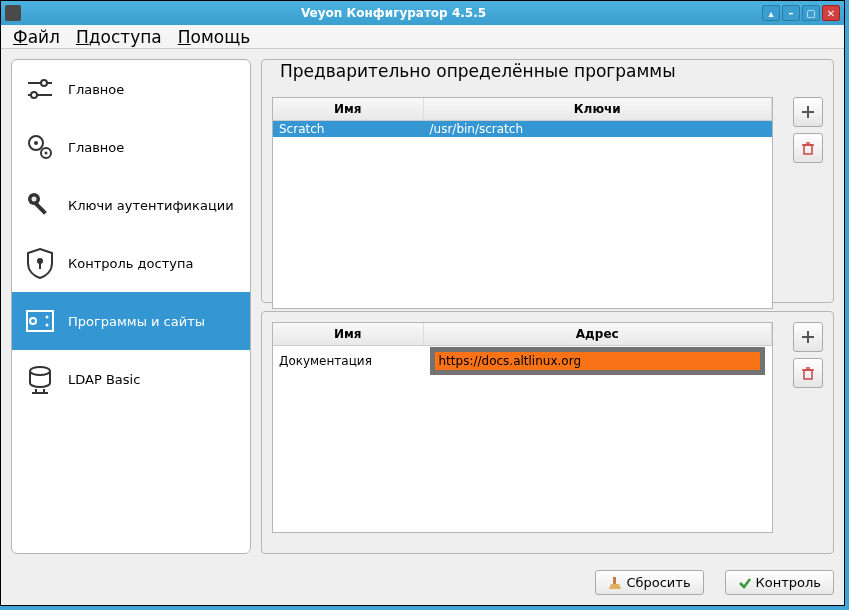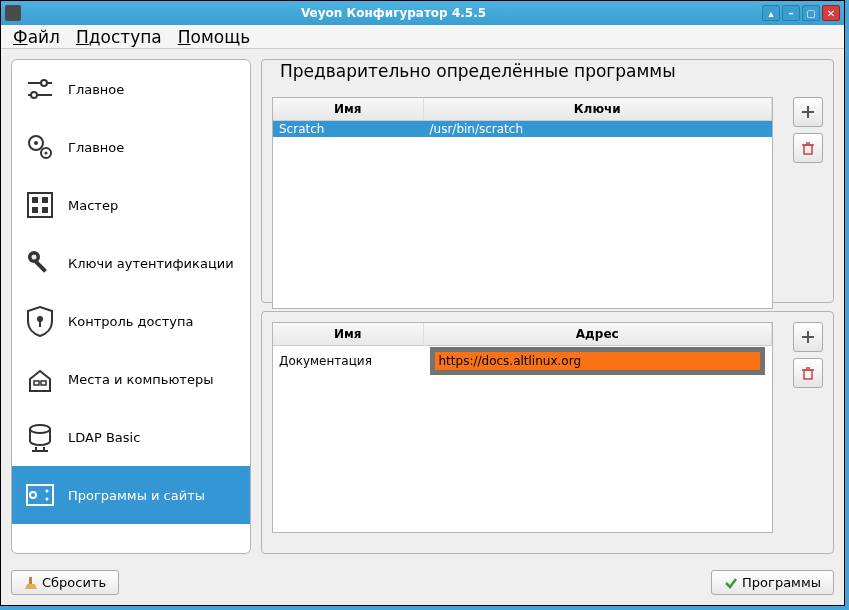--- a/index.html
+++ b/index.html
@@ -26,21 +26,21 @@
 .group-body { display: flex; gap: 20px; }
 .tablewrap { flex: 1; border: 1px solid #b5b5b5; background: #fff; min-height: 160px; }
 table { width: 100%; border-collapse: collapse; font-size: 12px; }
 thead th { background: linear-gradient(#f8f8f8, #e8e8e8); border-bottom: 1px solid #ccc; border-right: 1px solid #ddd; padding: 4px; font-weight: bold; text-align: center; }
 thead th:first-child { width: 150px; }
 tbody td { padding: 1px 6px; border-right: 1px solid transparent; }
 tr.selected td { background: #3497d3; color: #fff; }
 .cell-input { width: 100%; border: 5px solid #737373; background: #f97316; padding: 2px 4px; font-size: 12px; }
 .btncol { display: flex; flex-direction: column; gap: 6px; }
 .iconbtn { width: 30px; height: 30px; border: 1px solid #aaa; border-radius: 3px; background: linear-gradient(#fff, #e5e5e5); display: flex; align-items: center; justify-content: center; cursor: pointer; }
-.footer { display: flex; justify-content: space-between; gap: 14px; padding: 6px 10px 10px; background: #efefef; }
+.footer { display: flex; justify-content: flex-end; gap: 21px; padding: 6px 10px 10px; background: #efefef; }
 .btn { border: 1px solid #aaa; border-radius: 3px; background: linear-gradient(#fff, #e8e8e8); padding: 4px 12px; font-size: 13px; display: flex; align-items: center; gap: 4px; cursor: pointer; }
 </style>
 </head>
 <body>
 
 <div class="window">
   <div class="titlebar">
     <div class="titlebar-icon"></div>
     <div class="titlebar-title">Veyon Конфигуратор 4.5.5</div>
     <div class="titlebar-btns">
@@ -77,81 +77,59 @@
               <circle cx="14" cy="14" r="2" fill="#333"></circle>
               <circle cx="24" cy="24" r="5" fill="none" stroke="#333" stroke-width="2"></circle>
               <circle cx="24" cy="24" r="1.5" fill="#333"></circle>
             </svg>
         </div>
         <span>Главное</span>
       </div>
       <div class="nav-item">
         <div class="nav-icon">
           <svg viewBox="0 0 36 36">
-              <rect x="6" y="6" width="24" height="24" fill="none" stroke="#333" stroke-width="2"></rect>
-              <rect x="10" y="10" width="6" height="6" fill="#333"></rect>
-              <rect x="20" y="10" width="6" height="6" fill="#333"></rect>
-              <rect x="10" y="20" width="6" height="6" fill="#333"></rect>
-              <rect x="20" y="20" width="6" height="6" fill="#333"></rect>
-            </svg>
-        </div>
-        <span>Мастер</span>
-      </div>
-      <div class="nav-item">
-        <div class="nav-icon">
-          <svg viewBox="0 0 36 36">
               <circle cx="12" cy="12" r="6" fill="#333"></circle>
               <circle cx="12" cy="12" r="2.5" fill="#e8e8e8"></circle>
               <rect x="15" y="15" width="14" height="4" fill="#333" transform="rotate(45 15 15)"></rect>
             </svg>
         </div>
         <span>Ключи аутентификации</span>
       </div>
       <div class="nav-item">
         <div class="nav-icon">
           <svg viewBox="0 0 36 36">
               <path d="M18 4 L30 8 V18 C30 26 24 31 18 33 C12 31 6 26 6 18 V8 Z" fill="none" stroke="#333" stroke-width="2"></path>
               <circle cx="18" cy="16" r="3" fill="#333"></circle>
               <rect x="17" y="18" width="2" height="6" fill="#333"></rect>
             </svg>
         </div>
         <span>Контроль доступа</span>
       </div>
-      <div class="nav-item">
-        <div class="nav-icon">
-          <svg viewBox="0 0 36 36">
-              <path d="M8 18 L18 10 L28 18 V30 H8 Z" fill="none" stroke="#333" stroke-width="2"></path>
-              <rect x="12" y="20" width="5" height="4" fill="none" stroke="#333" stroke-width="1.5"></rect>
-              <rect x="19" y="20" width="5" height="4" fill="none" stroke="#333" stroke-width="1.5"></rect>
-            </svg>
-        </div>
-        <span>Места и компьютеры</span>
+      <div class="nav-item selected">
+        <div class="nav-icon">
+          <svg viewBox="0 0 36 36">
+              <rect x="5" y="8" width="26" height="20" fill="none" stroke="#fff" stroke-width="2"></rect>
+              <circle cx="11" cy="18" r="3" fill="none" stroke="#fff" stroke-width="2"></circle>
+              <circle cx="25" cy="14" r="1.5" fill="#fff"></circle>
+              <circle cx="25" cy="22" r="1.5" fill="#fff"></circle>
+            </svg>
+        </div>
+        <span>Программы и сайты</span>
       </div>
       <div class="nav-item">
         <div class="nav-icon">
           <svg viewBox="0 0 36 36">
               <ellipse cx="18" cy="10" rx="10" ry="4" fill="none" stroke="#333" stroke-width="2"></ellipse>
               <path d="M8 10 V22 C8 24 12 26 18 26 C24 26 28 24 28 22 V10" fill="none" stroke="#333" stroke-width="2"></path>
               <line x1="14" y1="28" x2="14" y2="32" stroke="#333" stroke-width="2"></line>
               <line x1="22" y1="28" x2="22" y2="32" stroke="#333" stroke-width="2"></line>
               <line x1="10" y1="32" x2="26" y2="32" stroke="#333" stroke-width="2"></line>
             </svg>
         </div>
         <span>LDAP Basic</span>
-      </div>
-      <div class="nav-item selected">
-        <div class="nav-icon">
-          <svg viewBox="0 0 36 36">
-              <rect x="5" y="8" width="26" height="20" fill="none" stroke="#fff" stroke-width="2"></rect>
-              <circle cx="11" cy="18" r="3" fill="none" stroke="#fff" stroke-width="2"></circle>
-              <circle cx="25" cy="14" r="1.5" fill="#fff"></circle>
-              <circle cx="25" cy="22" r="1.5" fill="#fff"></circle>
-            </svg>
-        </div>
-        <span>Программы и сайты</span>
       </div>
     </div>
 
     <div class="main">
       <div class="group" style="flex:1">
         <div class="group-title">Предварительно определённые программы</div>
         <div class="group-body" style="height: calc(100% - 10px)">
           <div class="tablewrap">
             <table>
               <thead>
@@ -231,16 +209,16 @@
       <svg width="14" height="14">
           <rect x="5" y="1" width="3" height="7" fill="#c88040"></rect>
           <path d="M3 8 L11 8 L13 13 L1 13 Z" fill="#e0b060"></path>
         </svg>
       <span>Сбросить</span>
     </div>
     <div class="btn">
       <svg width="14" height="14">
           <path d="M2 7 L6 11 L12 3" fill="none" stroke="#3a9a3a" stroke-width="2.5"></path>
         </svg>
-      <span>Программы</span>
+      <span>Контроль</span>
     </div>
   </div>
 </div>
 
 </body></html>

